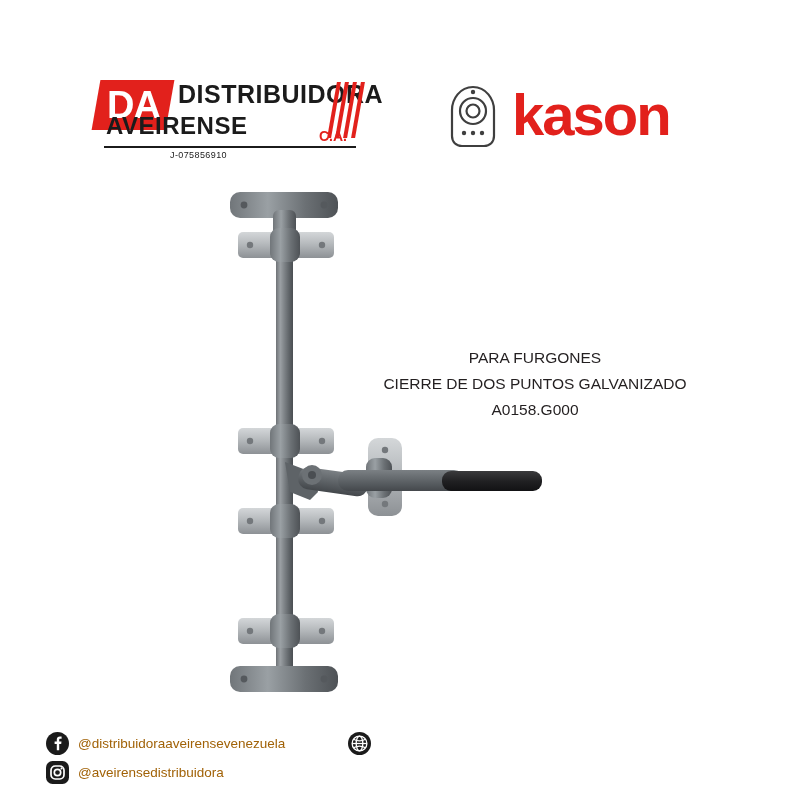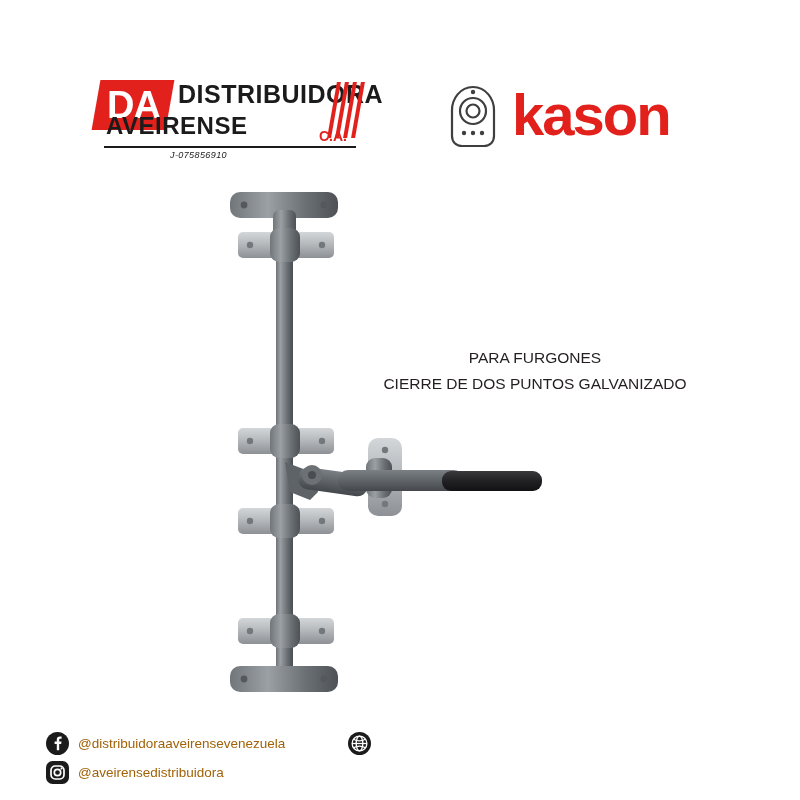--- a/index.html
+++ b/index.html
@@ -92,21 +92,20 @@
     font-family: "Liberation Sans", sans-serif;
   }
   .da-rif {
     position: absolute;
     left: 74px;
     top: 74px;
     font-size: 9px;
     color: #1b1b1b;
     letter-spacing: 0.4px;
     font-family: "Liberation Sans", sans-serif;
-    font-style: italic;
   }
   .da-rif-line {
     position: absolute;
     left: 8px;
     top: 70px;
     width: 252px;
     height: 2px;
     background: #1b1b1b;
   }
   .da-bars {
@@ -325,20 +324,21 @@
 
       <rect x="148" y="300" width="126" height="21" rx="10" fill="url(#handleGrad)"></rect>
 
       <rect x="252" y="301" width="100" height="20" rx="9" fill="url(#gripGrad)"></rect>
     </svg>
   </div>
 
   <div class="product-text">
     <div>PARA FURGONES</div>
     <div>CIERRE DE DOS PUNTOS GALVANIZADO</div>
+    <div>A0158.G000</div>
   </div>
 
   <div class="footer">
 
     <div class="foot-item foot-fb">
       <span class="foot-icon">
         <svg width="23" height="23" viewBox="0 0 23 23">
           <circle cx="11.5" cy="11.5" r="11.5" fill="#1b1b1b"></circle>
           <path d="M13.2 11.9h2l.3-2.5h-2.3V7.9c0-.7.2-1.2 1.2-1.2h1.2V4.5c-.2 0-.9-.1-1.8-.1-1.8 0-3 1.1-3 3.1v1.9H8.6v2.5h2.2v6.4h2.4z" fill="#ffffff"></path>
         </svg>

